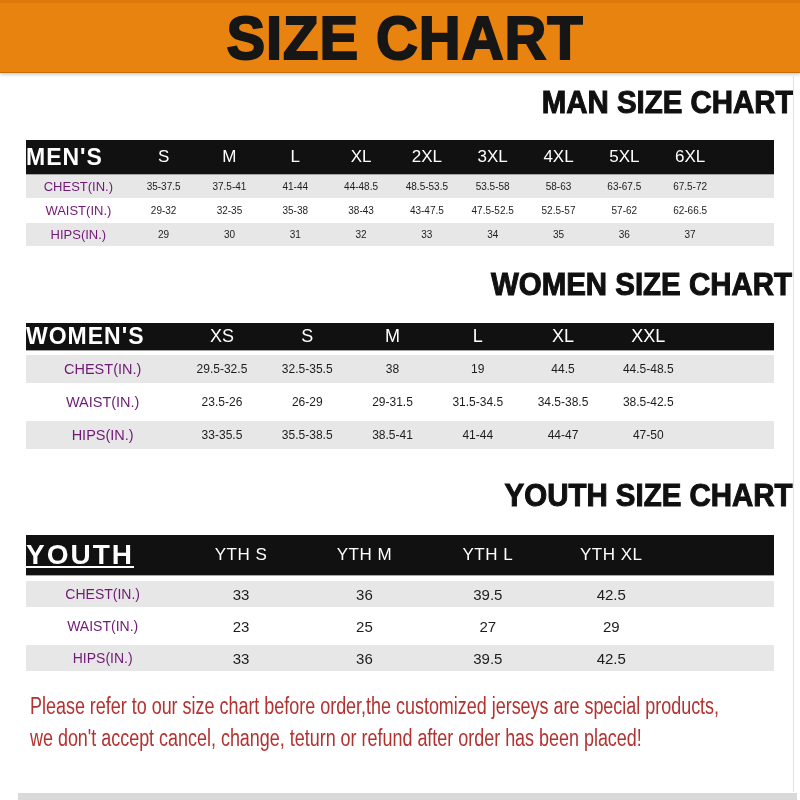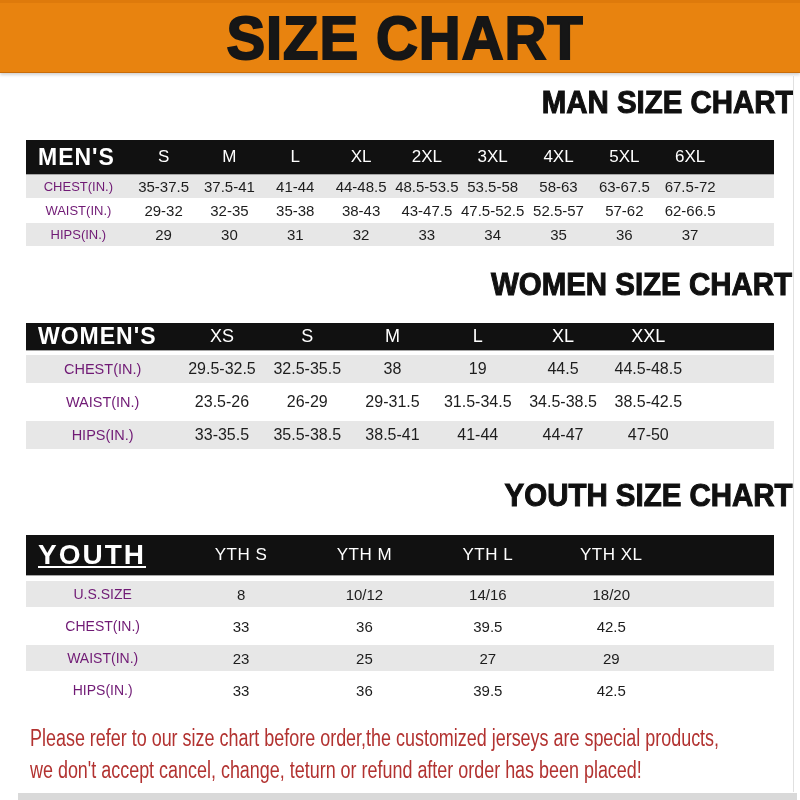--- a/index.html
+++ b/index.html
@@ -63,41 +63,40 @@
     overflow: hidden;
   }
   .size-table thead th {
     background: #111111;
     color: #ffffff;
     font-weight: normal;
   }
   .size-table th.corner {
     text-align: left;
     font-weight: bold;
-    padding-left: 12px;
     letter-spacing: 1px;
   }
   .size-table tbody td { color: #1d1d1d; }
   .size-table tbody tr:nth-child(odd) td { background: #E7E7E7; }
   .size-table tbody td.row-label { color: #701a75; }
 
   
   table.men { margin-top: 16px; border-spacing: 0 1px; }
   .men thead th { height: 34px; font-size: 17px; }
   .men th.corner { font-size: 23px; }
   .men tbody tr { height: 23px; }
-  .men tbody td { font-size: 15px; }
+  .men tbody td { font-size: 10px; }
   .men td.row-label { font-size: 13px; }
 
   
   table.women { margin-top: 13px; border-spacing: 0 5px; }
   .women thead th { height: 27px; font-size: 18px; }
   .women th.corner { font-size: 23px; }
   .women tbody tr { height: 28px; }
-  .women tbody td { font-size: 16px; }
+  .women tbody td { font-size: 12px; }
   .women td.row-label { font-size: 14.5px; }
 
   
   table.youth { margin-top: 13px; border-spacing: 0 6px; }
   .youth thead th { height: 40px; font-size: 17px; letter-spacing: 0.5px; text-align: center; }
   .youth th.corner { font-size: 28px; letter-spacing: 2px; text-decoration: underline; }
   .youth tbody tr { height: 26px; }
   .youth tbody td { font-size: 15px; }
   .youth td.row-label { font-size: 14px; }
 
@@ -290,28 +289,20 @@
       <th class="corner">YOUTH</th>
       <th>YTH S</th>
       <th>YTH M</th>
       <th>YTH L</th>
       <th>YTH XL</th>
       <th class="trail"></th>
     </tr>
   </thead>
   <tbody>
     <tr>
-      <td class="row-label">U.S.SIZE</td>
-      <td>8</td>
-      <td>10/12</td>
-      <td>14/16</td>
-      <td>18/20</td>
-      <td></td>
-    </tr>
-    <tr>
       <td class="row-label">CHEST(IN.)</td>
       <td>33</td>
       <td>36</td>
       <td>39.5</td>
       <td>42.5</td>
       <td></td>
     </tr>
     <tr>
       <td class="row-label">WAIST(IN.)</td>
       <td>23</td>

